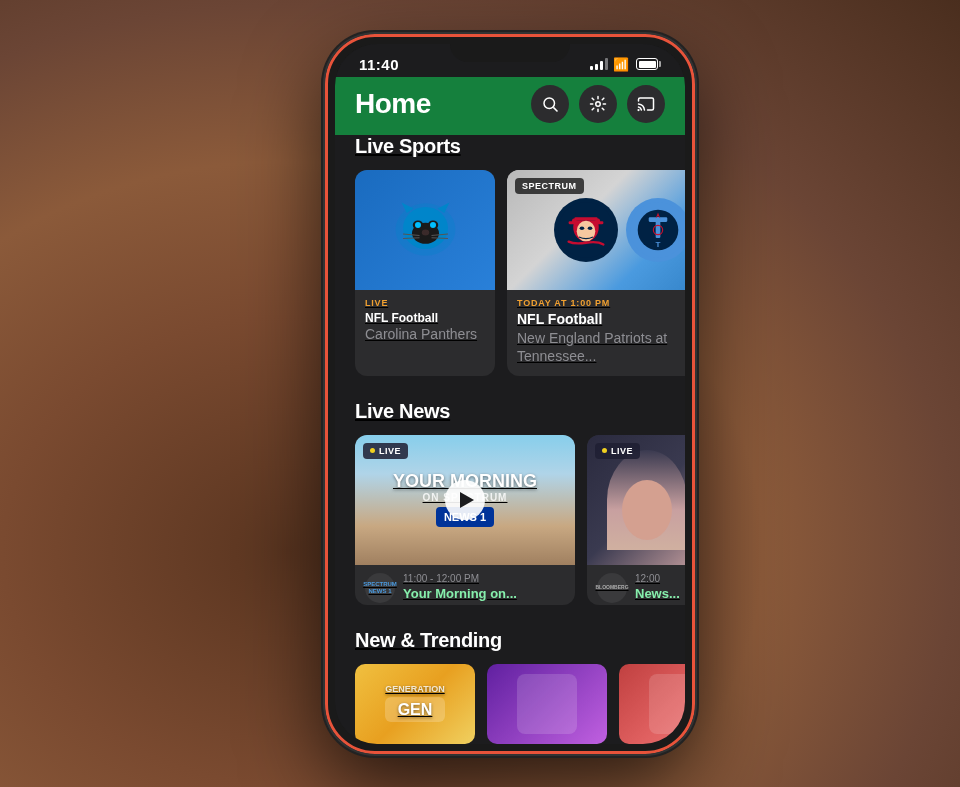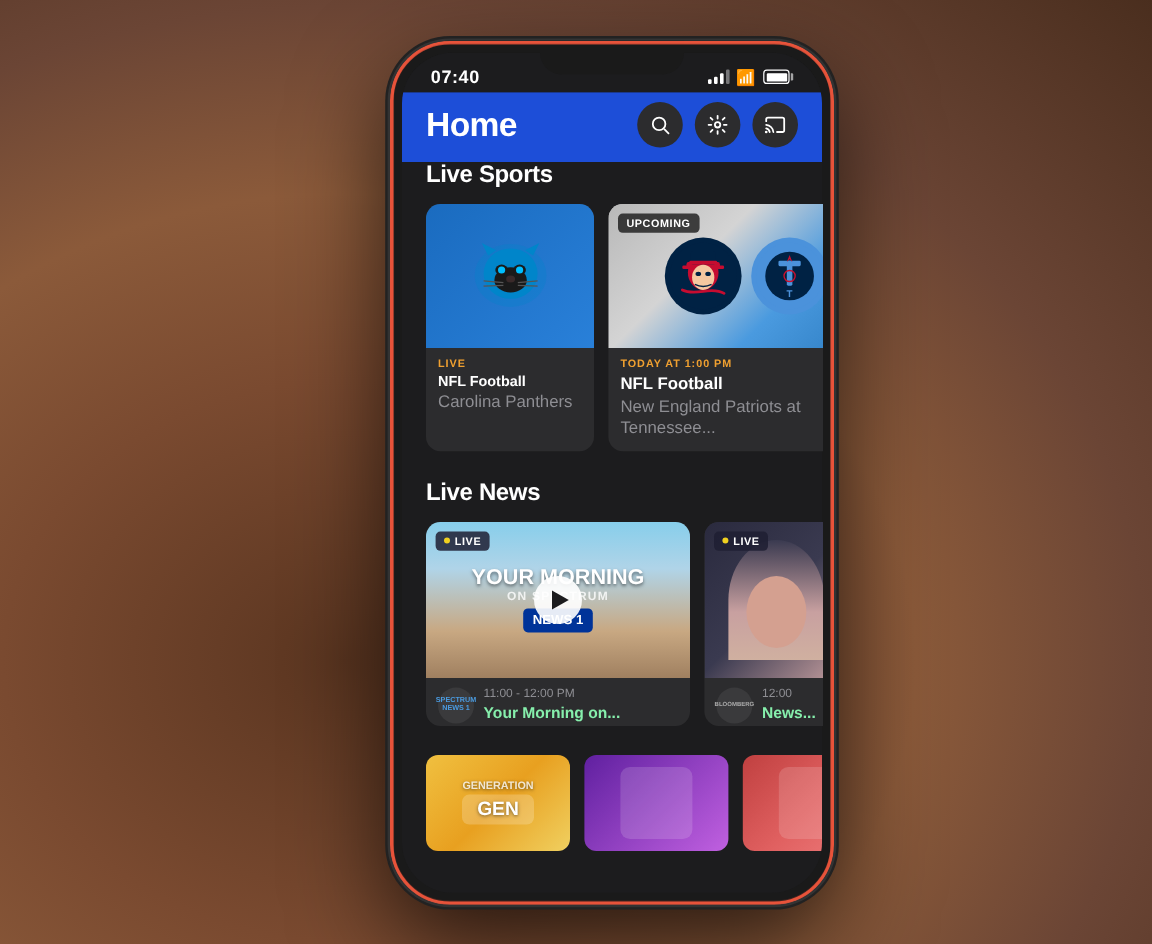--- a/index.html
+++ b/index.html
@@ -130,21 +130,21 @@
       border-radius: 0 1px 1px 0;
       opacity: 0.6;
     }
 
     
     .app-header {
       display: flex;
       justify-content: space-between;
       align-items: center;
       padding: 8px 20px 12px;
-      background: #1d4ed8;
+      background: #15803d;
       flex-shrink: 0;
     }
     .app-title {
       color: white;
       font-size: 28px;
       font-weight: 700;
       letter-spacing: -0.5px;
     }
     .header-icons {
       display: flex;
@@ -167,20 +167,21 @@
       fill: none;
       stroke-width: 2;
     }
 
     
     .scroll-content {
       flex: 1;
       overflow-y: auto;
       overflow-x: hidden;
       padding-bottom: 20px;
+      text-decoration: underline;
     }
     .scroll-content::-webkit-scrollbar { display: none; }
 
     
     .section {
       margin-bottom: 24px;
     }
     .section-title {
       color: white;
       font-size: 20px;
@@ -501,21 +502,21 @@
 </head>
 <body>
 
 <div class="hand-bg"></div>
 
 <div class="phone-shell">
   <div class="notch"></div>
   <div class="phone-screen">
 
     <div class="status-bar">
-      <span class="status-time">07:40</span>
+      <span class="status-time">11:40</span>
       <div class="status-icons">
         <div class="signal-bars">
           <span></span>
             <span></span>
             <span></span>
             <span></span>
         </div>
         <span class="wifi-icon">📶</span>
         <div class="battery">
           <div class="battery-body"></div>
@@ -585,21 +586,21 @@
             <div class="sports-card-info">
               <div class="card-time">LIVE</div>
               <div class="card-title-small">NFL Football</div>
               <div class="card-subtitle">Carolina Panthers</div>
             </div>
           </div>
 
           <div class="sports-card featured">
             <div class="sports-card-image">
               <div style="background: linear-gradient(135deg, #b8b8b8 0%, #d4d4d4 35%, #4a9adf 65%, #2a7abf 100%); width:100%; height:100%; display:flex; align-items:center; justify-content:center; position:relative;">
-                <div class="upcoming-badge">UPCOMING</div>
+                <div class="upcoming-badge">SPECTRUM</div>
                 <div class="vs-logos">
 
                   <div class="team-logo-circle patriots-logo">
                     <svg width="58" height="58" viewBox="0 0 100 100">
                       <circle cx="50" cy="50" r="48" fill="#002244"></circle>
 
                       <ellipse cx="50" cy="45" rx="22" ry="25" fill="#C60C30"></ellipse>
 
                       <rect x="26" y="30" width="48" height="8" rx="3" fill="#C60C30"></rect>
                       <rect x="20" y="35" width="60" height="5" rx="2" fill="#C60C30"></rect>
@@ -697,20 +698,21 @@
                 <div class="news-time">12:00</div>
                 <div class="news-title">News...</div>
               </div>
             </div>
           </div>
 
         </div>
       </div>
 
       <div class="section">
+        <div class="section-title">New &amp; Trending</div>
         <div class="trending-row">
           <div class="trending-card trending-card-1">
             <div style="padding:8px; text-align:center;">
               <div class="gen-text" style="font-size:9px; color:rgba(255,255,255,0.8); margin-bottom:2px;text-align:center;">GENERATION</div>
               <div style="background:rgba(255,255,255,0.2); border-radius:6px; padding:4px 0;">
                 <div class="gen-text" style="font-size:16px;">GEN</div>
               </div>
             </div>
           </div>
           <div class="trending-card trending-card-2">

